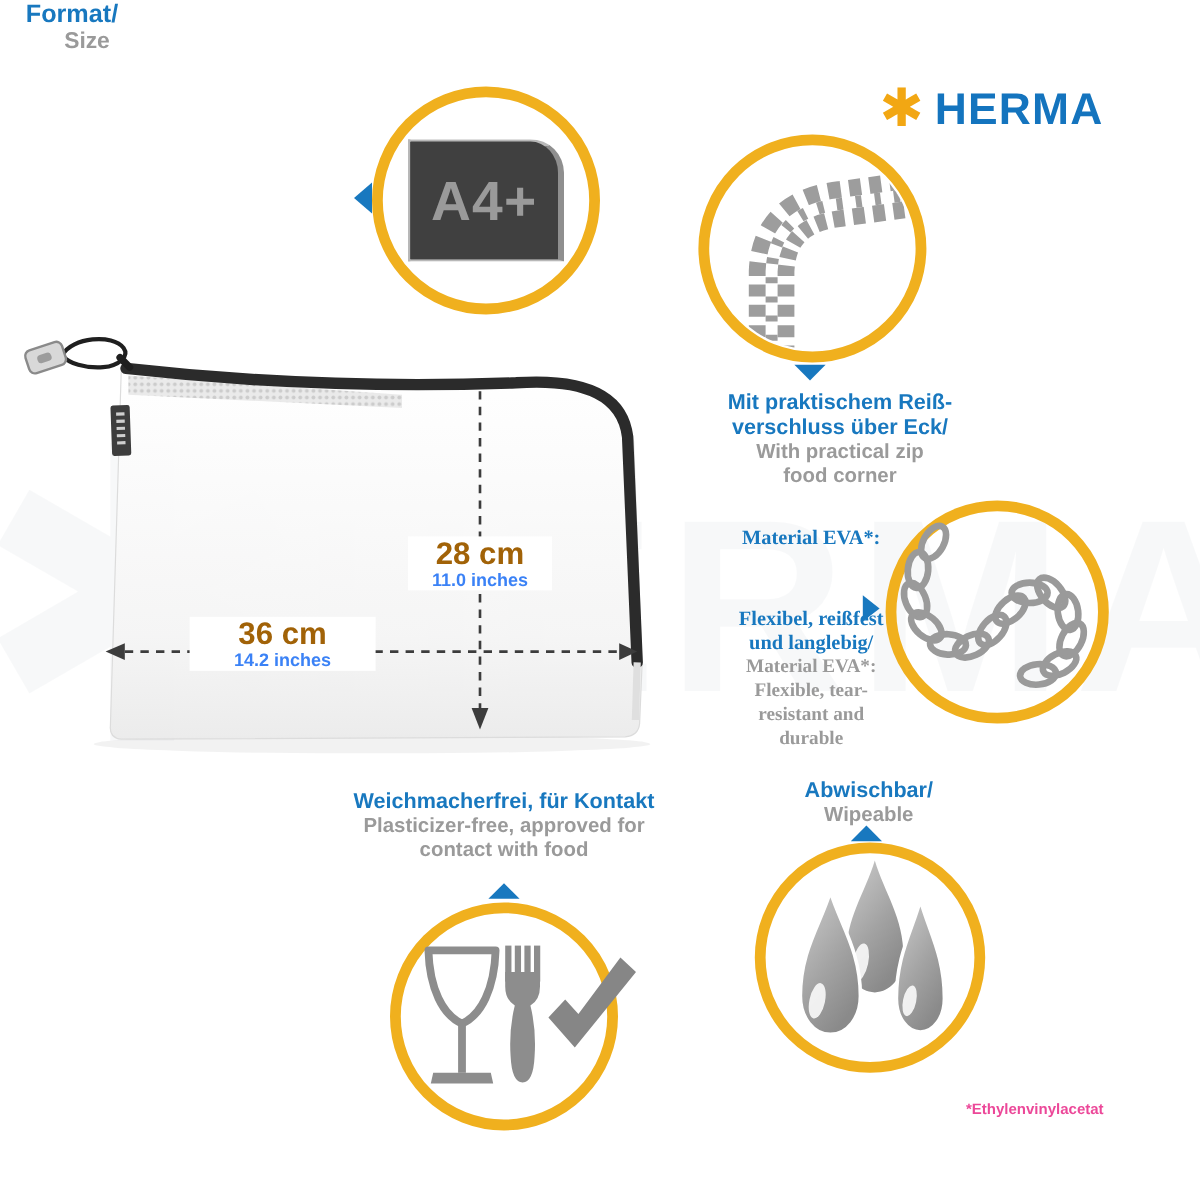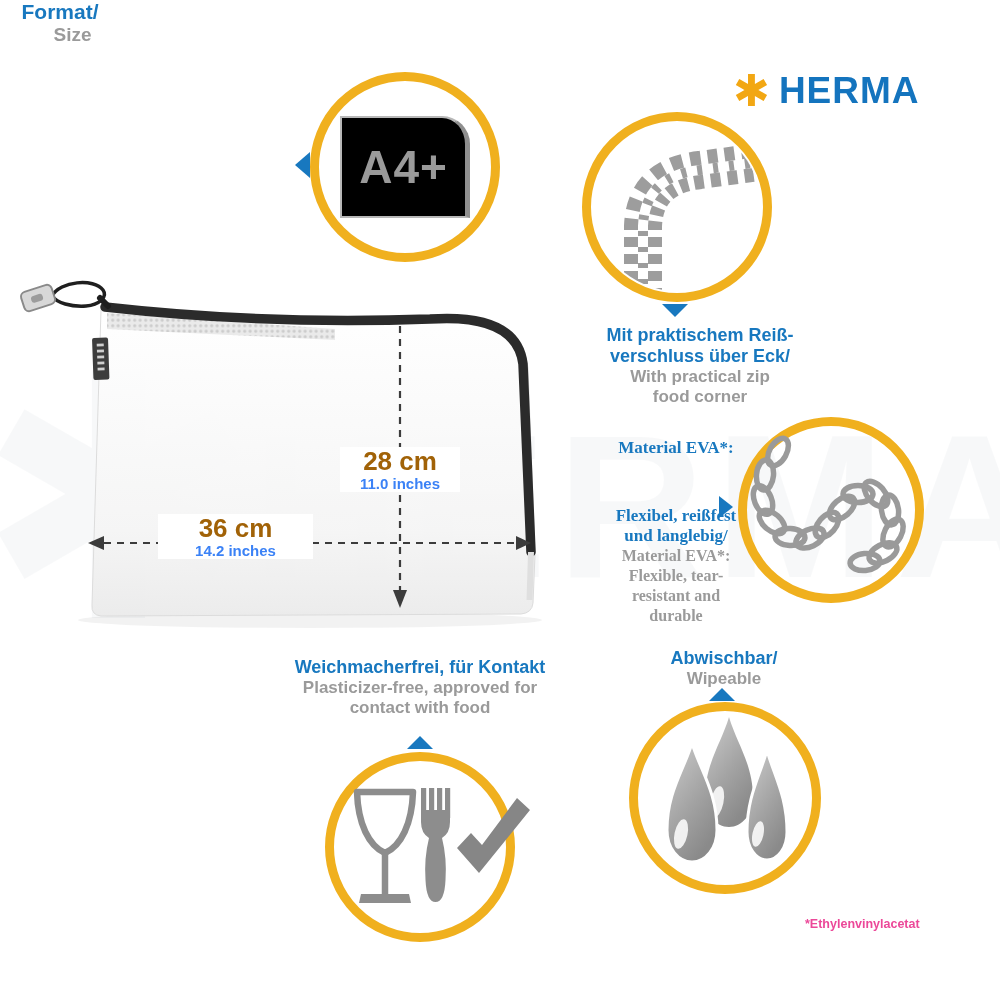--- a/index.html
+++ b/index.html
@@ -21,21 +21,21 @@
   .tri{position:absolute;width:0;height:0;z-index:2;}
   .tri-left{border-top:13px solid transparent;border-bottom:13px solid transparent;border-right:15px solid #1878BF;}
   .tri-right{border-top:11px solid transparent;border-bottom:11px solid transparent;border-left:14px solid #1878BF;}
   .tri-down{border-left:13px solid transparent;border-right:13px solid transparent;border-top:13px solid #1878BF;}
   .tri-up{border-left:13px solid transparent;border-right:13px solid transparent;border-bottom:13px solid #1878BF;}
   
   .format-label{left:186px;top:141px;width:120px;text-align:center;z-index:2;}
   .format-label .de{font-size:21px;line-height:24px;}
   .format-label .en{font-size:19px;line-height:22px;padding-left:25px;}
   .a4-wrap{position:absolute;left:310px;top:72px;width:190px;height:190px;z-index:2;display:flex;align-items:center;justify-content:center;}
-  .a4-doc{width:130px;height:102px;background:#000000;border:2px solid #b8b8b8;border-right:5px solid #8f8f8f;
+  .a4-doc{width:130px;height:102px;background:#404040;border:2px solid #b8b8b8;border-right:5px solid #8f8f8f;
           border-top-right-radius:28px;display:flex;align-items:center;justify-content:center;box-sizing:border-box;}
   .a4-doc span{color:#9a9a9a;font-weight:bold;font-size:46px;letter-spacing:1px;}
   
   .logo{position:absolute;left:733px;top:68px;display:flex;align-items:center;z-index:2;}
   .logo .star{color:#F2A713;font-size:44px;font-weight:bold;line-height:46px;margin-right:9px;}
   .logo .name{color:#1474BE;font-size:37px;font-weight:bold;letter-spacing:1px;}
   
   .dim{position:absolute;text-align:center;z-index:3;background:#fff;}
   .dim .val{display:block;color:#a16207;font-weight:bold;font-size:26px;line-height:28px;}
   .dim .inch{display:block;color:#3b82f6;font-weight:bold;font-size:15px;line-height:17px;}

